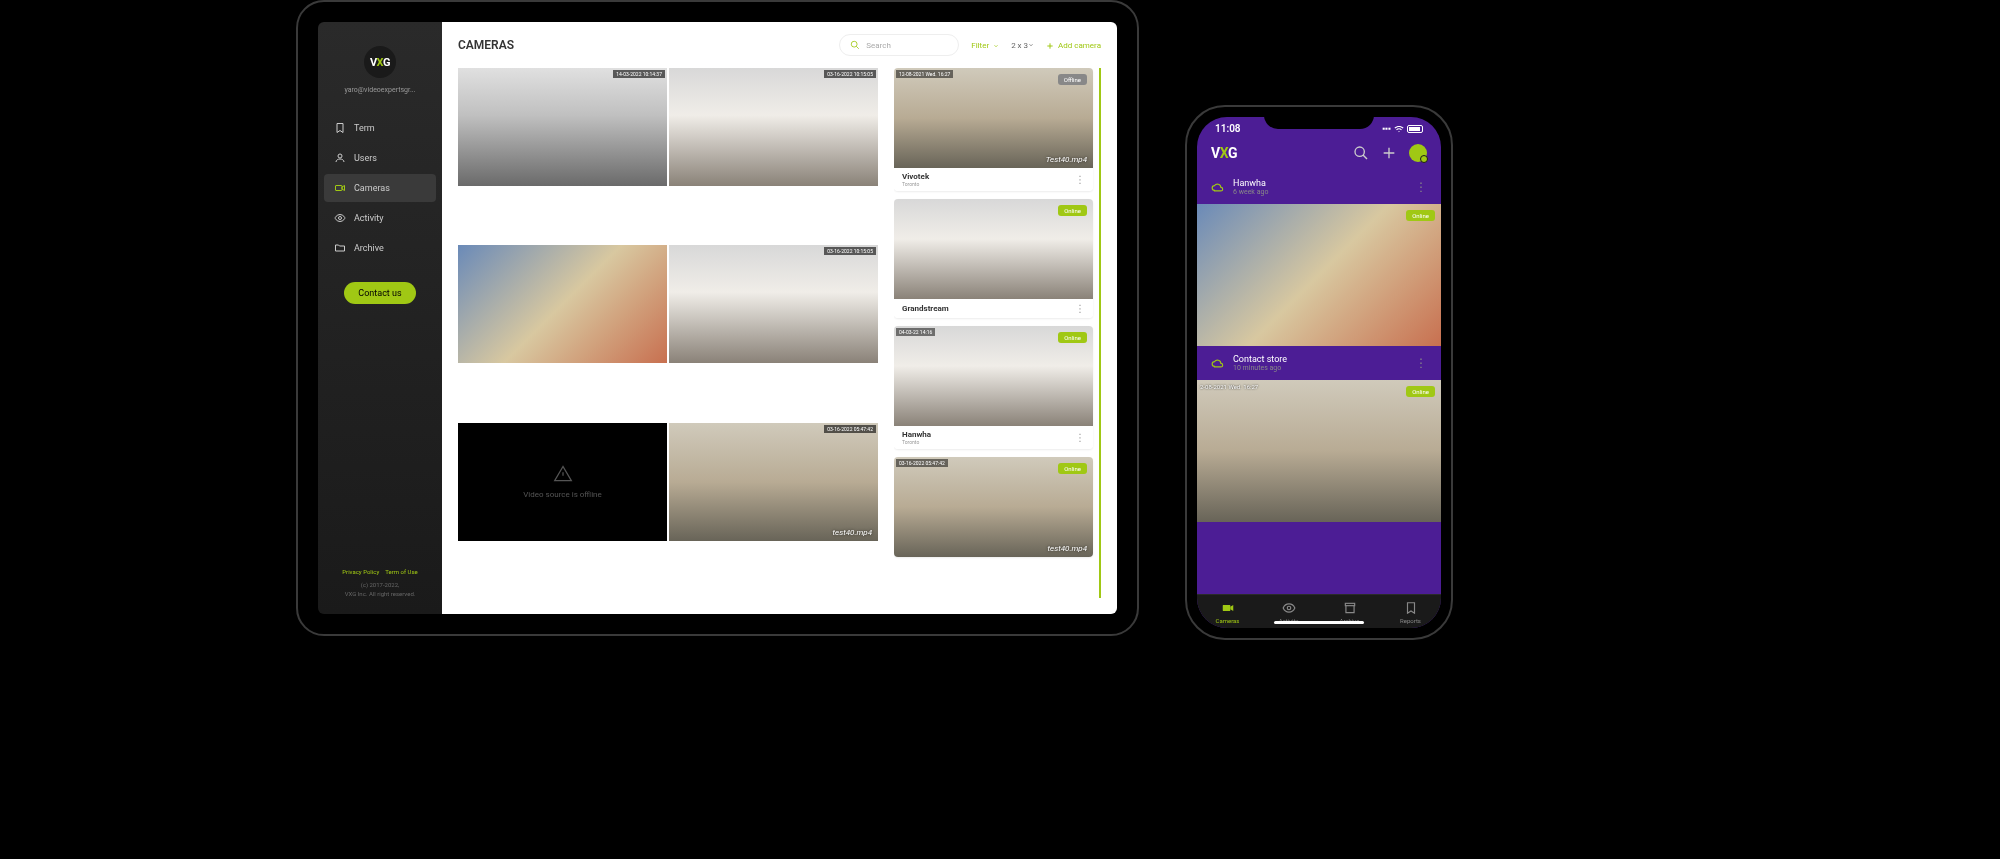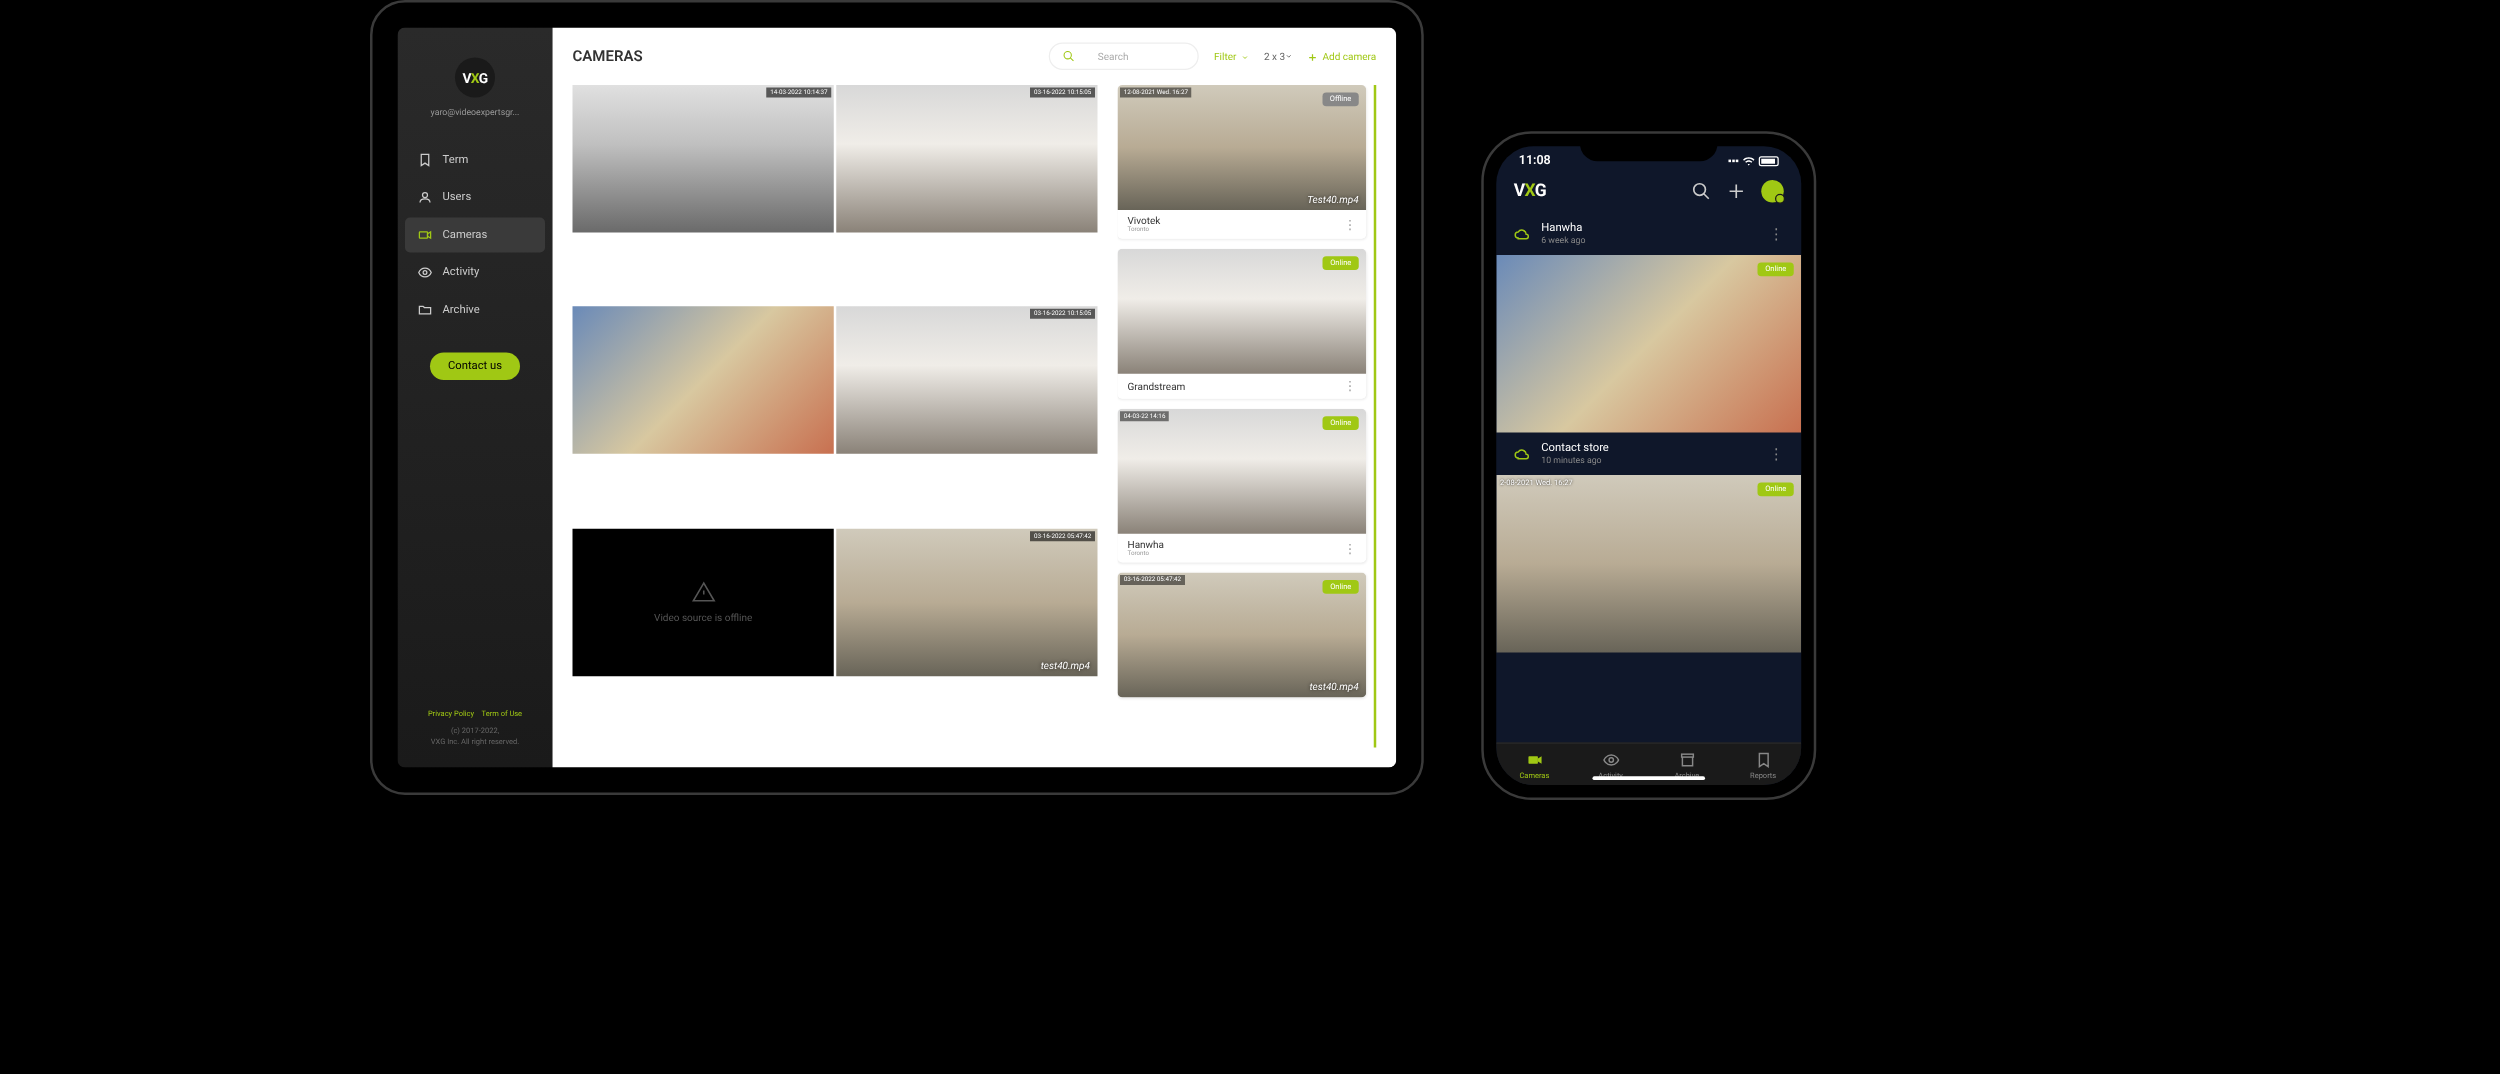--- a/index.html
+++ b/index.html
@@ -21,21 +21,21 @@
 .contact-btn { background: #a0c814; color: #000; border: none; border-radius: 14px; padding: 6px 14px; font-size: 9px; margin: 20px auto 0; cursor: pointer; }
 .sidebar-footer { margin-top: auto; text-align: center; font-size: 6px; color: #666; padding: 0 8px; }
 .footer-links { display: flex; justify-content: center; gap: 6px; margin-bottom: 6px; }
 .footer-links a { color: #a0c814; text-decoration: none; }
 .copyright { color: #666; font-size: 6px; line-height: 1.4; }
 
 
 .main { flex: 1; background: #fff; display: flex; flex-direction: column; }
 .topbar { display: flex; align-items: center; padding: 12px 16px; gap: 12px; }
 .page-title { font-size: 12px; font-weight: 600; color: #333; flex-shrink: 0; }
-.search-box { flex: 1; max-width: 120px; margin-left: auto; display: flex; align-items: flex-end; gap: 18px; border: 1px solid #eee; border-radius: 14px; padding: 5px 10px; font-size: 8px; color: #aaa; }
+.search-box { flex: 1; max-width: 120px; margin-left: auto; display: flex; align-items: flex-end; gap: 6px; border: 1px solid #eee; border-radius: 14px; padding: 5px 10px; font-size: 8px; color: #aaa; }
 .filter-btn { display: flex; align-items: center; gap: 4px; font-size: 8px; color: #a0c814; cursor: pointer; }
 .grid-btn { display: flex; align-items: flex-start; gap: 0; font-size: 8px; color: #666; cursor: pointer; }
 .add-btn { display: flex; align-items: flex-end; gap: 4px; font-size: 8px; color: #a0c814; cursor: pointer; }
 
 .content { flex: 1; display: flex; gap: 16px; padding: 0 16px 16px; overflow: hidden; }
 
 
 .camera-grid { display: grid; grid-template-columns: repeat(2, 1fr); gap: 2px; width: 420px; }
 .camera-tile { background: #888; position: relative; height: 118px; overflow: hidden; }
 .camera-tile.offline { background: #000; display: flex; flex-direction: column; align-items: center; justify-content: center; color: #555; font-size: 8px; }
@@ -43,35 +43,35 @@
 .tile-label { position: absolute; bottom: 4px; right: 6px; color: #fff; font-size: 8px; font-style: italic; text-shadow: 0 0 3px rgba(0,0,0,0.7); }
 
 
 .camera-list { flex: 1; display: flex; flex-direction: column; gap: 8px; overflow-y: hidden; border-right: 2px solid #a0c814; padding-right: 6px; }
 .camera-card { border-radius: 4px; overflow: hidden; box-shadow: 0 1px 2px rgba(0,0,0,0.08); }
 .card-img { height: 100px; background: #888; position: relative; }
 .status-badge { position: absolute; top: 6px; right: 6px; font-size: 6px; padding: 2px 6px; border-radius: 3px; color: #fff; }
 .status-badge.online { background: #a0c814; }
 .status-badge.offline { background: #888; }
 .card-info { display: flex; align-items: center; justify-content: space-between; padding: 4px 8px; background: #fff; }
-.card-name { font-size: 8px; font-weight: 400; color: #333; }
+.card-name { font-size: 8px; font-weight: 700; color: #333; }
 .card-loc { font-size: 5px; color: #999; }
 .card-menu { color: #999; font-size: 10px; cursor: pointer; }
 .card-timestamp { position: absolute; top: 2px; left: 2px; background: rgba(0,0,0,0.5); color: #fff; font-size: 5px; padding: 1px 3px; }
 
 
 .scene-street { background: linear-gradient(180deg, #e0e0e0 0%, #c0c0c0 40%, #6a6a6a 100%); }
 .scene-snow { background: linear-gradient(180deg, #d8d8d8 0%, #f0ede8 40%, #8a8278 100%); }
 .scene-store { background: linear-gradient(135deg, #6a8ab8 0%, #d8c8a0 50%, #c87050 100%); }
 .scene-checkout { background: linear-gradient(180deg, #d0cabb 0%, #b8ab94 50%, #686458 100%); }
 
 
 .phone { position: absolute; left: 1185px; top: 105px; width: 268px; height: 535px; background: #000; border-radius: 40px; border: 2px solid #3a3a3a; overflow: hidden; }
 .phone-notch { position: absolute; top: 2px; left: 50%; transform: translateX(-50%); width: 110px; height: 20px; background: #000; border-radius: 0 0 14px 14px; z-index: 10; }
-.phone-screen { position: absolute; left: 10px; top: 10px; right: 10px; bottom: 10px; background: #0f172a; border-radius: 30px; overflow: hidden; display: flex; flex-direction: column; }
+.phone-screen { position: absolute; left: 10px; top: 10px; right: 10px; bottom: 10px; background: #4c1d95; border-radius: 30px; overflow: hidden; display: flex; flex-direction: column; }
 .phone-status { display: flex; justify-content: space-between; align-items: center; padding: 6px 18px 2px; color: #fff; font-size: 10px; font-weight: 600; }
 .phone-status-icons { display: flex; gap: 3px; align-items: center; font-size: 8px; }
 .phone-header { display: flex; align-items: center; justify-content: space-between; padding: 8px 14px; }
 .phone-logo { color: #fff; font-weight: 700; font-size: 14px; letter-spacing: -0.5px; }
 .phone-logo span { color: #a0c814; }
 .phone-header-icons { display: flex; gap: 12px; align-items: center; }
 .phone-avatar { width: 18px; height: 18px; border-radius: 50%; background: #a0c814; position: relative; }
 .phone-avatar::after { content: ''; position: absolute; bottom: -1px; right: -1px; width: 6px; height: 6px; background: #a0c814; border: 1px solid #1a1a1a; border-radius: 50%; }
 
 .phone-feed { flex: 1; overflow-y: hidden; }

